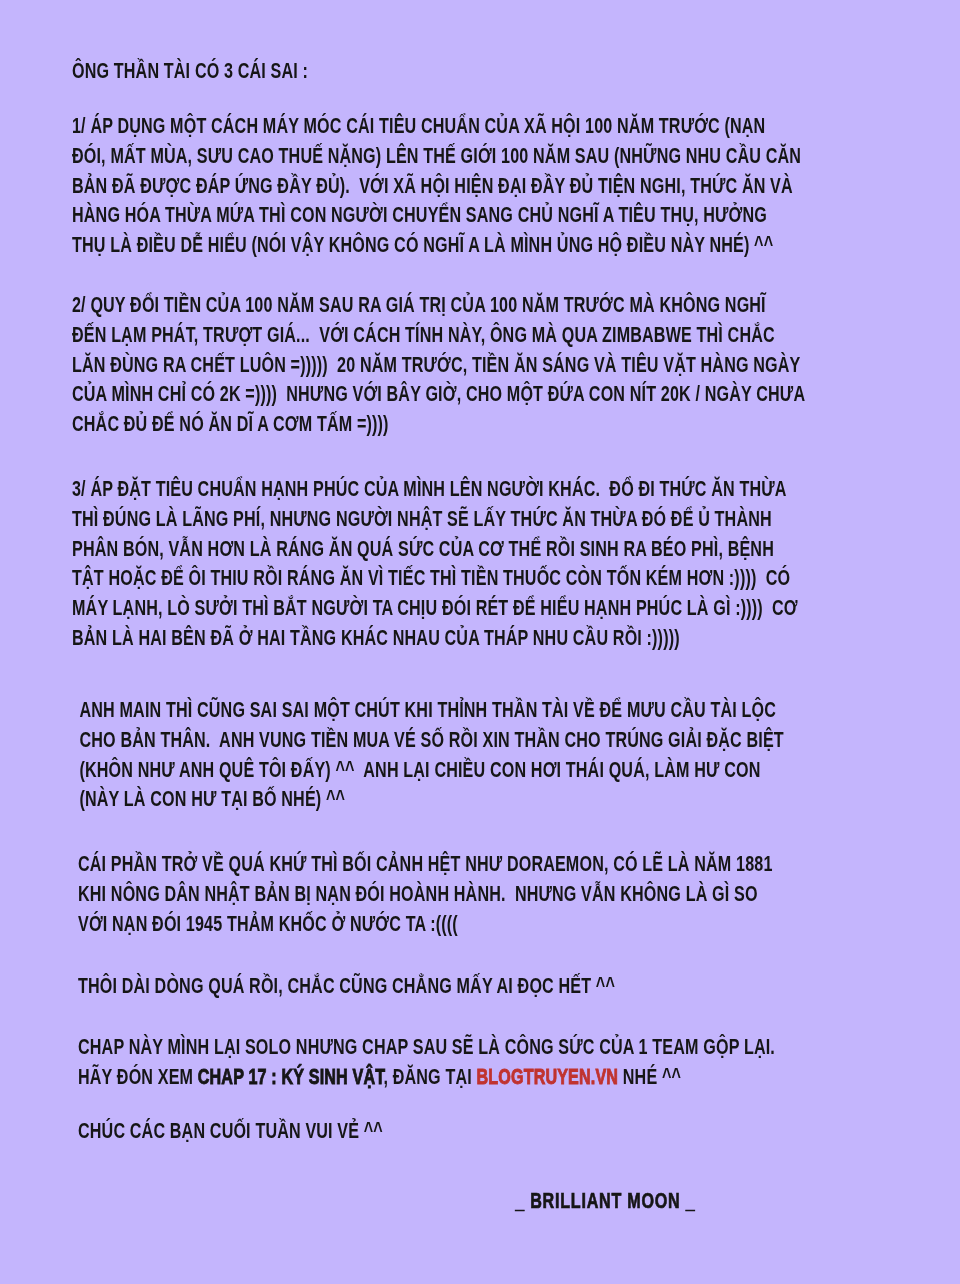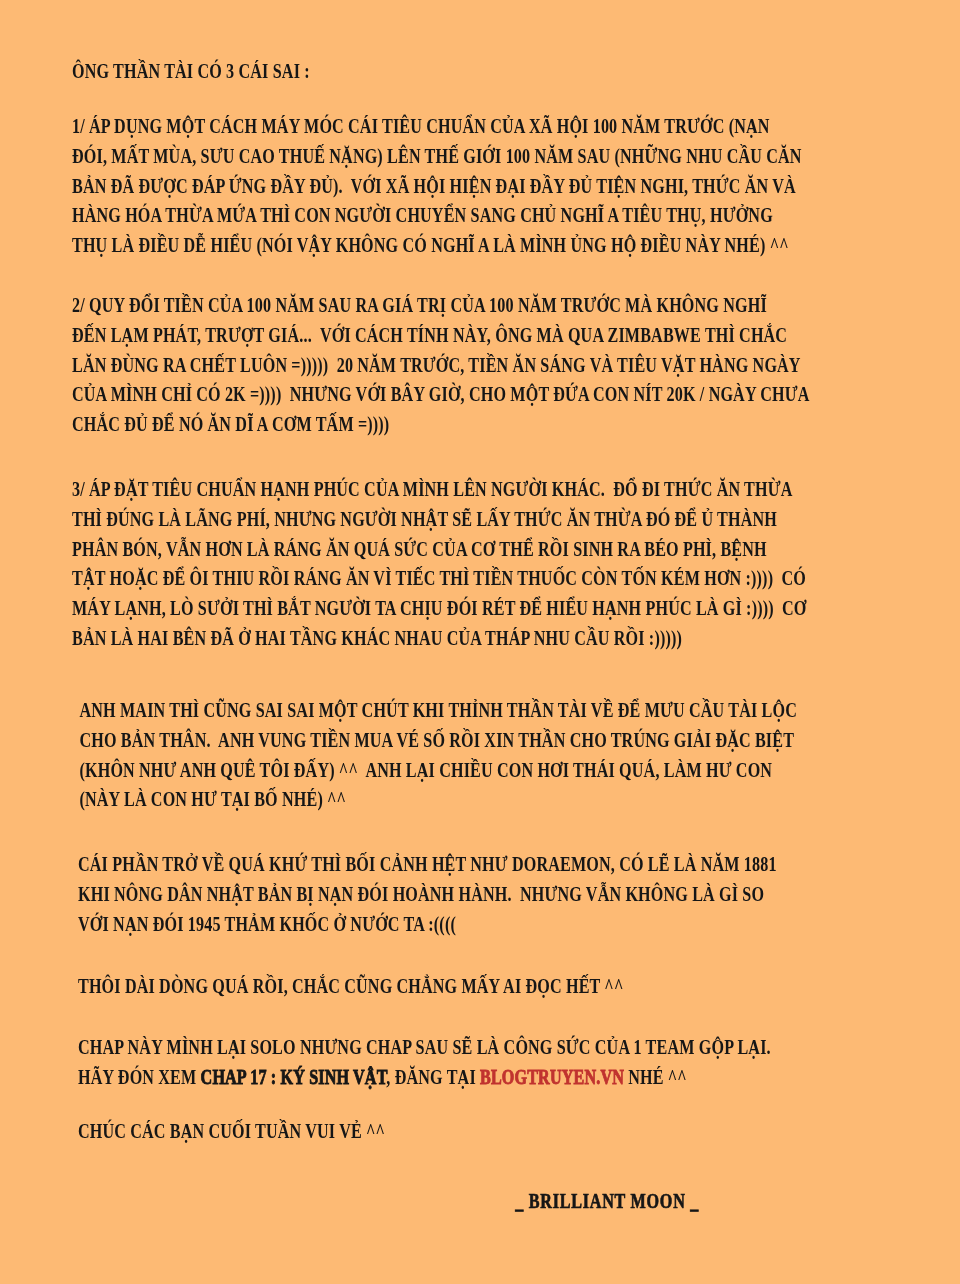--- a/index.html
+++ b/index.html
@@ -52,21 +52,21 @@
     -webkit-text-stroke: 0.9px currentColor;
   }
   .link {
     color: var(--link-red, #c0332f);
     -webkit-text-stroke: 0.9px currentColor;
   }
 </style>
 </head>
 <body style="background: rgb(252, 252, 252);">
 
-<div class="page" style="background: #fdba74; color: rgb(22, 22, 22); font-family: Liberation Serif, serif;">
+<div class="page" style="background: #c4b5fd; color: rgb(22, 22, 22);">
   <div class="content">
     <h1 class="para para-title">ÔNG THẦN TÀI CÓ 3 CÁI SAI :</h1>
 
     <div id="paragraphs">
         <div class="para para-p1">
           <div class="line">1/ ÁP DỤNG MỘT CÁCH MÁY MÓC CÁI TIÊU CHUẨN CỦA XÃ HỘI 100 NĂM TRƯỚC (NẠN</div>
           <div class="line">ĐÓI, MẤT MÙA, SƯU CAO THUẾ NẶNG) LÊN THẾ GIỚI 100 NĂM SAU (NHỮNG NHU CẦU CĂN</div>
           <div class="line">BẢN ĐÃ ĐƯỢC ĐÁP ỨNG ĐẦY ĐỦ).  VỚI XÃ HỘI HIỆN ĐẠI ĐẦY ĐỦ TIỆN NGHI, THỨC ĂN VÀ</div>
           <div class="line">HÀNG HÓA THỪA MỨA THÌ CON NGƯỜI CHUYỂN SANG CHỦ NGHĨ A TIÊU THỤ, HƯỞNG</div>
           <div class="line">THỤ LÀ ĐIỀU DỄ HIỂU (NÓI VẬY KHÔNG CÓ NGHĨ A LÀ MÌNH ỦNG HỘ ĐIỀU NÀY NHÉ) ^^</div>

